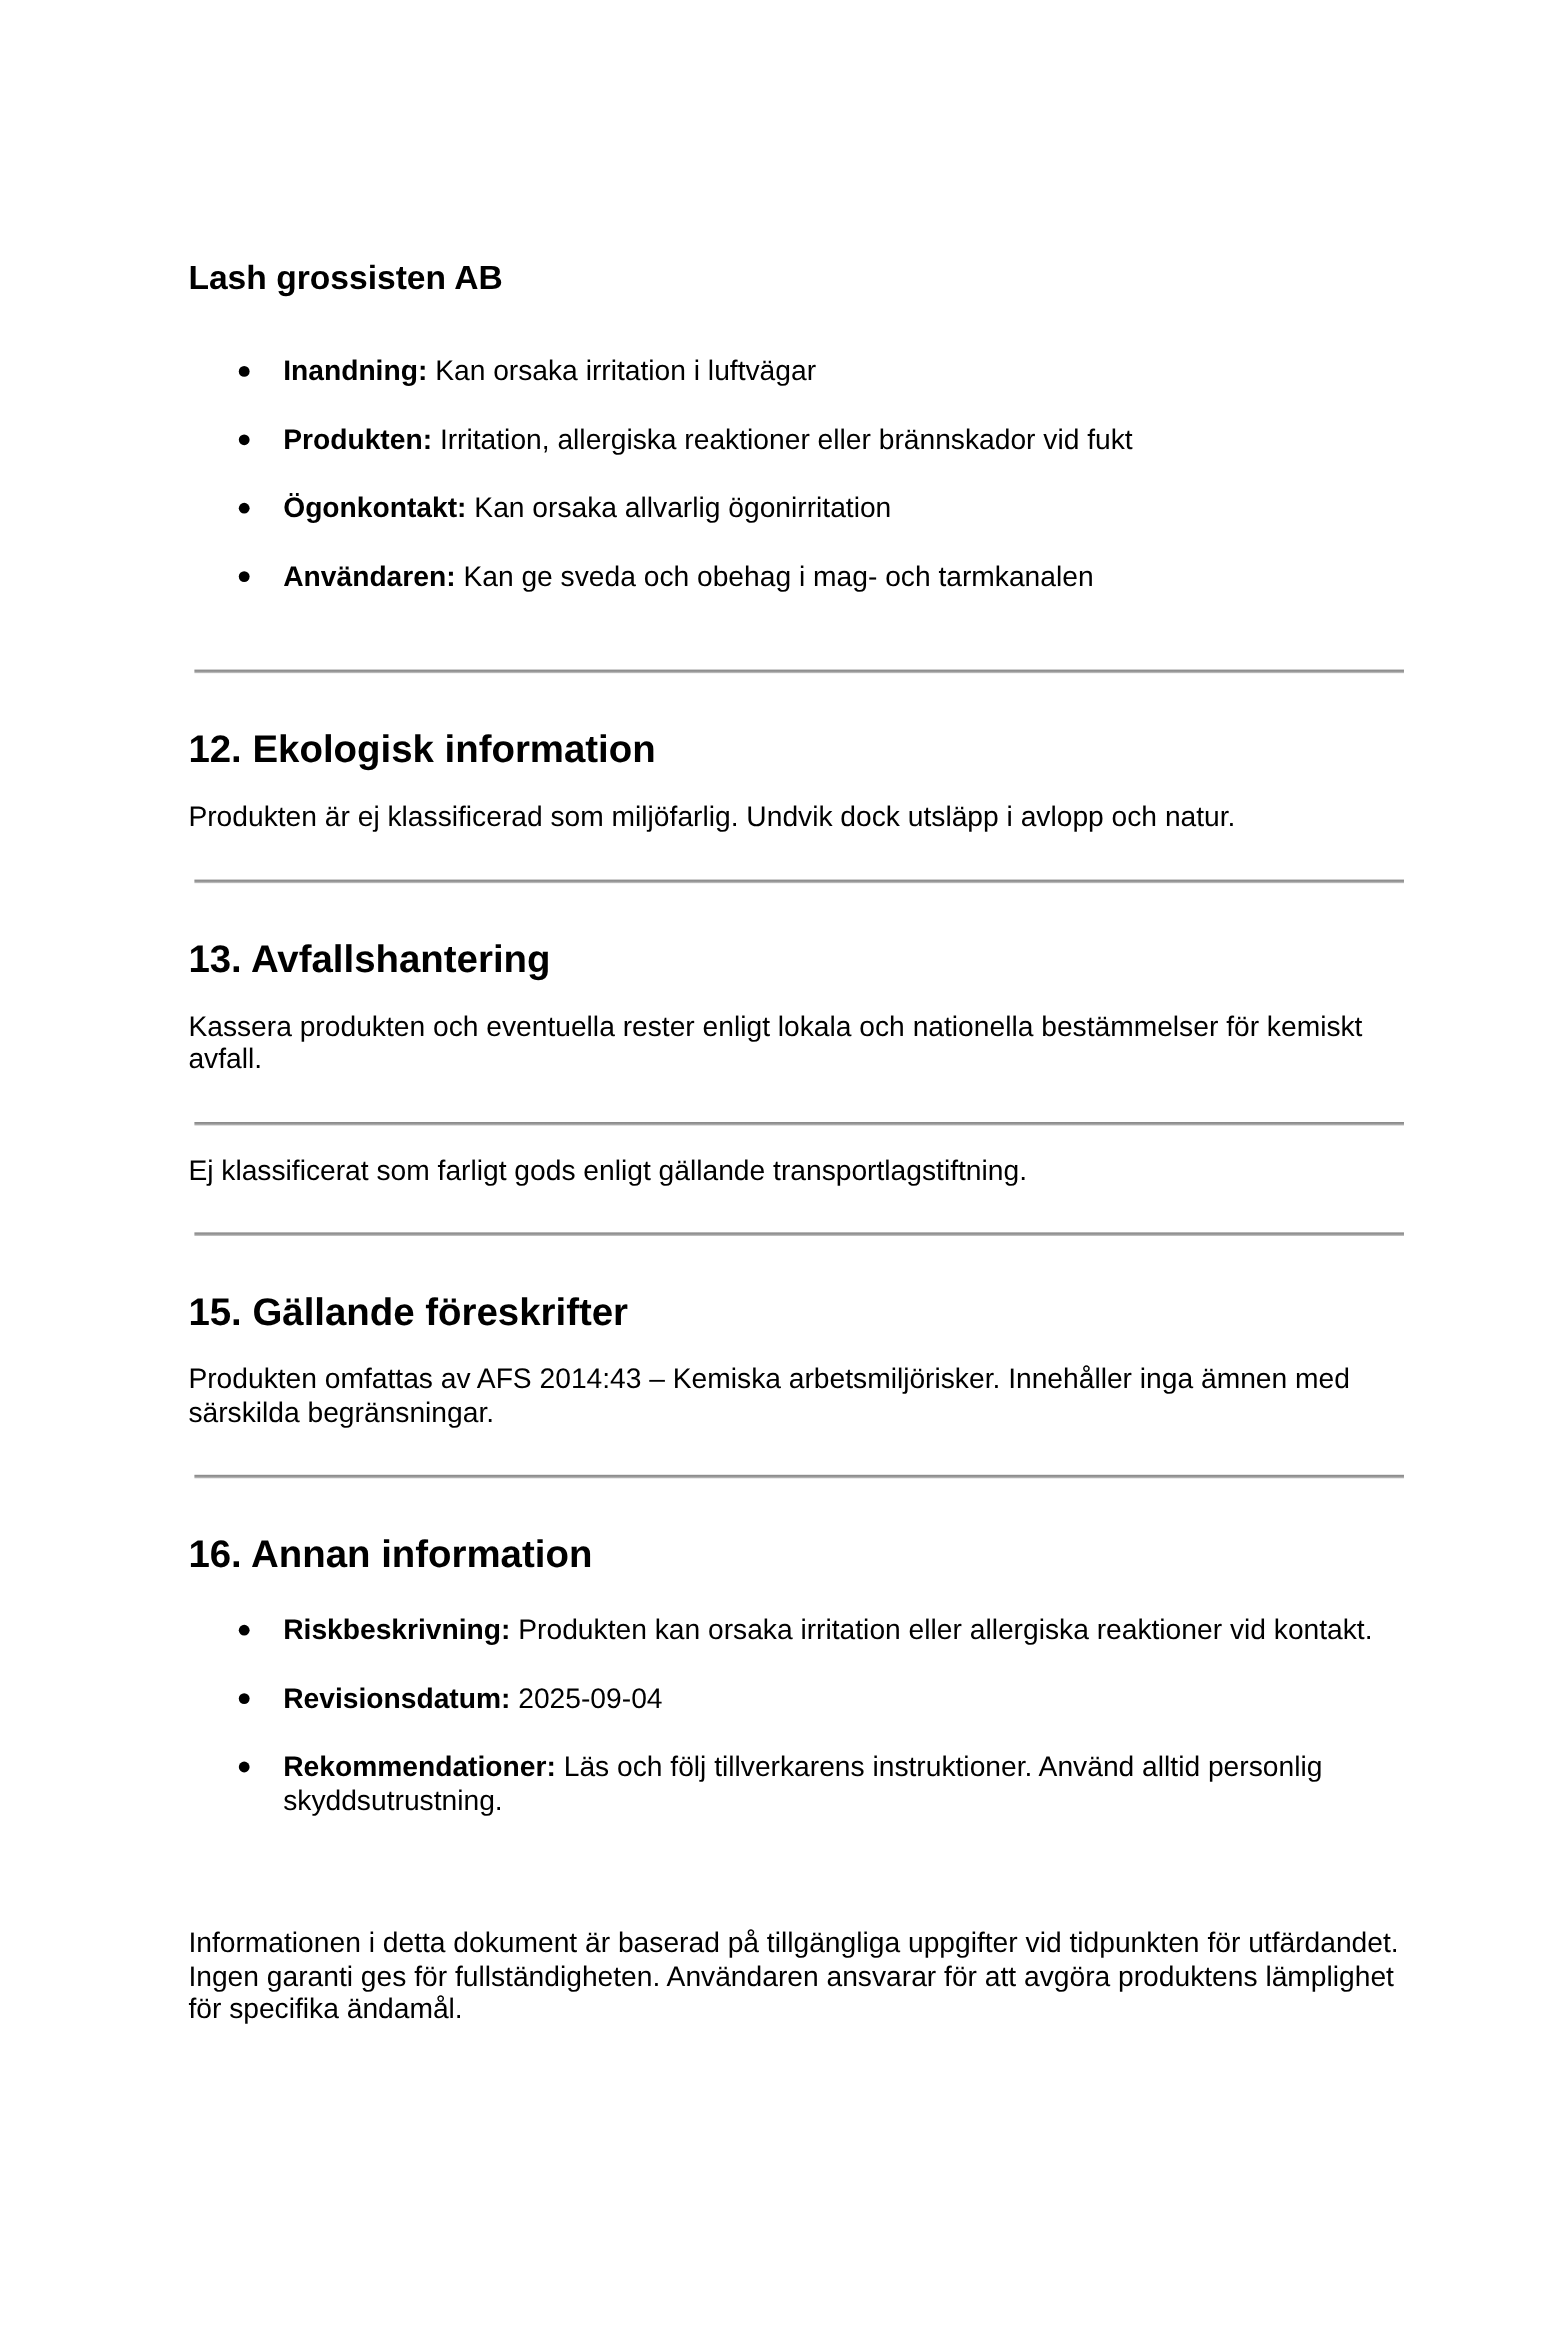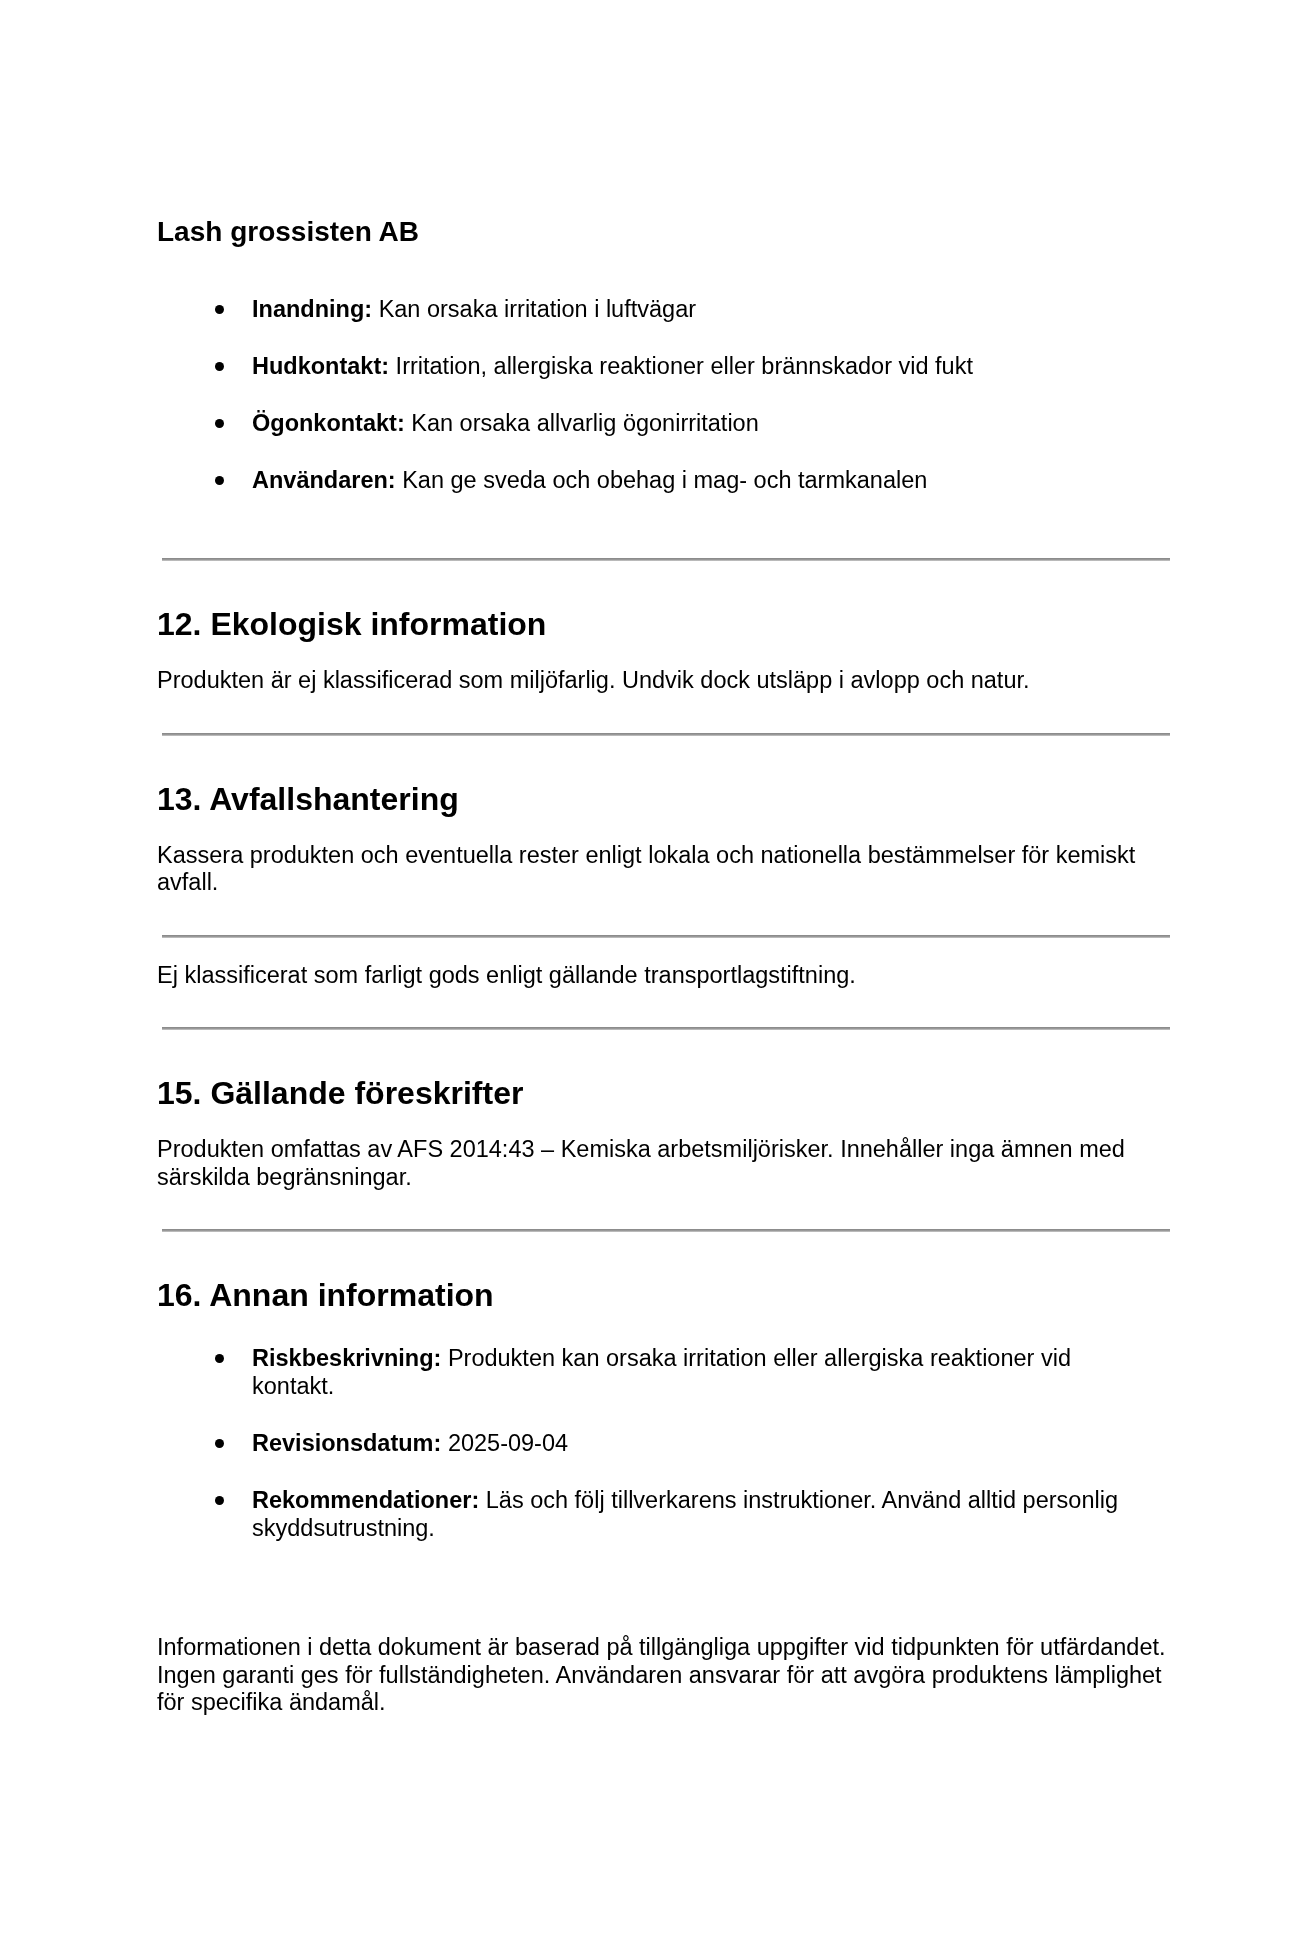--- a/index.html
+++ b/index.html
@@ -33,21 +33,21 @@
   ul.bullets.first {
     margin-top: 46px;
   }
   ul.bullets.sec16 {
     margin-top: 30px;
   }
   ul.bullets li {
     position: relative;
     font-size: 23.5px;
     line-height: 28px;
-    margin: 16px;
+    margin: 0;
   }
   ul.bullets li + li {
     margin-top: 29px;
   }
   ul.bullets li::before {
     content: "";
     position: absolute;
     left: -37px;
     top: 10px;
     width: 9px;
@@ -90,21 +90,21 @@
   <div class="content">
 
     <p class="doc-title">Lash grossisten AB</p>
 
     <ul class="bullets first">
       <li>
         <span class="b">Inandning:</span>
         <span>Kan orsaka irritation i luftvägar</span>
       </li>
       <li>
-        <span class="b">Hudkontakt:</span>
+        <span class="b">Produkten:</span>
         <span>Irritation, allergiska reaktioner eller brännskador vid fukt</span>
       </li>
       <li>
         <span class="b">Ögonkontakt:</span>
         <span>Kan orsaka allvarlig ögonirritation</span>
       </li>
       <li>
         <span class="b">Användaren:</span>
         <span>Kan ge sveda och obehag i mag- och tarmkanalen</span>
       </li>

